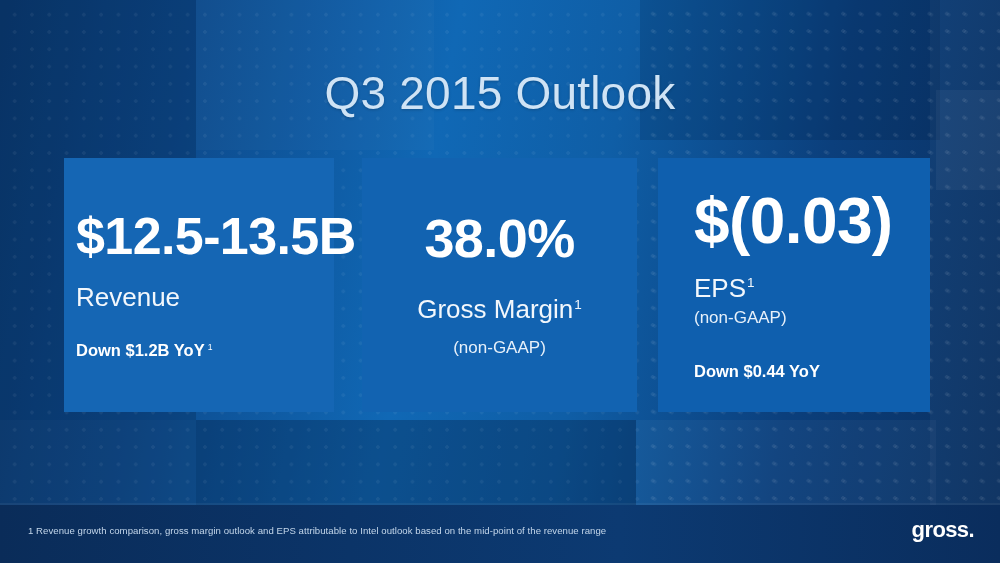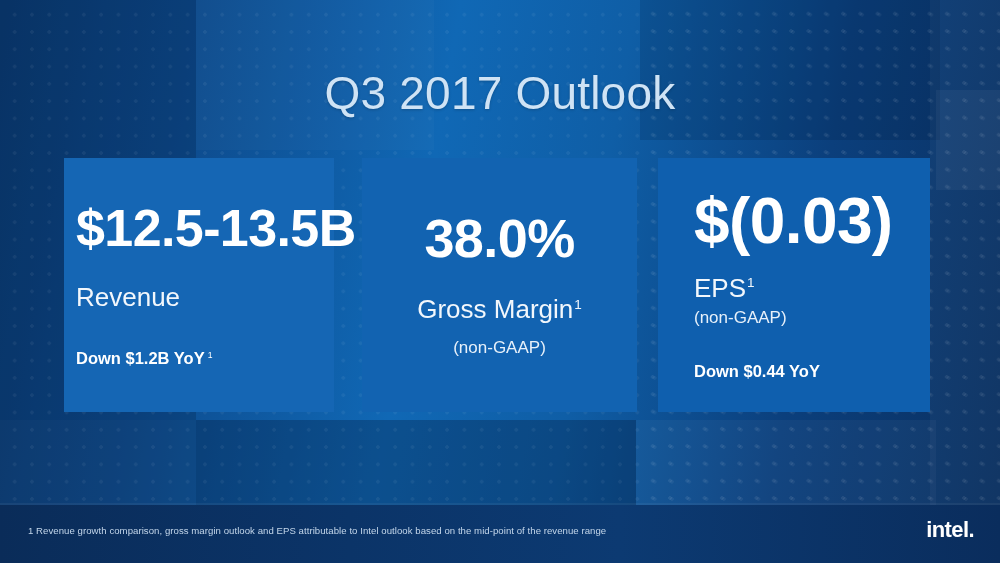--- a/index.html
+++ b/index.html
@@ -156,25 +156,25 @@
   <div class="panel" style="left:196px;top:420px;width:440px;height:95px;background:rgba(2,22,52,0.30);"></div>
   <div class="panel" style="left:640px;top:0;width:300px;height:140px;background:rgba(2,26,60,0.18);"></div>
   <div class="panel" style="left:930px;top:0;width:70px;height:563px;background:rgba(255,255,255,0.030);"></div>
   <div class="panel" style="left:936px;top:90px;width:64px;height:100px;background:rgba(255,255,255,0.045);"></div>
   <div class="panel" style="left:636px;top:420px;width:300px;height:90px;background:rgba(255,255,255,0.035);"></div>
   <div class="panel" style="left:0;top:420px;width:196px;height:90px;background:rgba(255,255,255,0.020);"></div>
 
   <div class="dots"></div>
   <div class="dots-right"></div>
 
-  <div class="title">Q3 2017 Outlook</div>
+  <div class="title">Q3 2015 Outlook</div>
 
   <div class="cards">
 
-    <div class="card card-1" style="background: rgb(21, 102, 180); gap: 8px;">
+    <div class="card card-1" style="background: rgb(21, 102, 180);">
       <div class="metric">$12.5-13.5B</div>
       <div class="metric-label">
         <span>Revenue</span>
       </div>
       <div class="metric-delta">
         <span>Down $1.2B YoY</span><sup class="fn">1</sup>
       </div>
     </div>
 
     <div class="card card-2" style="background: rgb(18, 99, 177);">
@@ -195,15 +195,15 @@
         <span>Down $0.44 YoY</span>
       </div>
     </div>
 
   </div>
 
   <div class="bottom-band-edge"></div>
   <div class="bottom-band"></div>
 
   <div class="footnote">1 Revenue growth comparison, gross margin outlook and EPS attributable to Intel outlook based on the mid-point of the revenue range</div>
-  <div class="logo">intel.</div>
+  <div class="logo">gross.</div>
 
 </div>
 
 </body></html>

